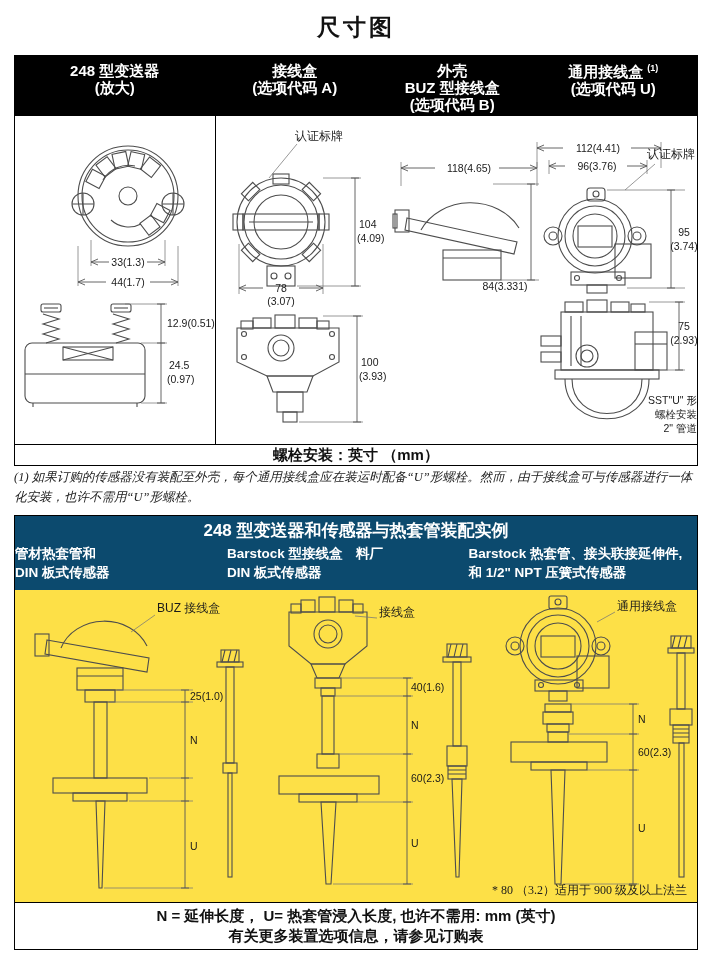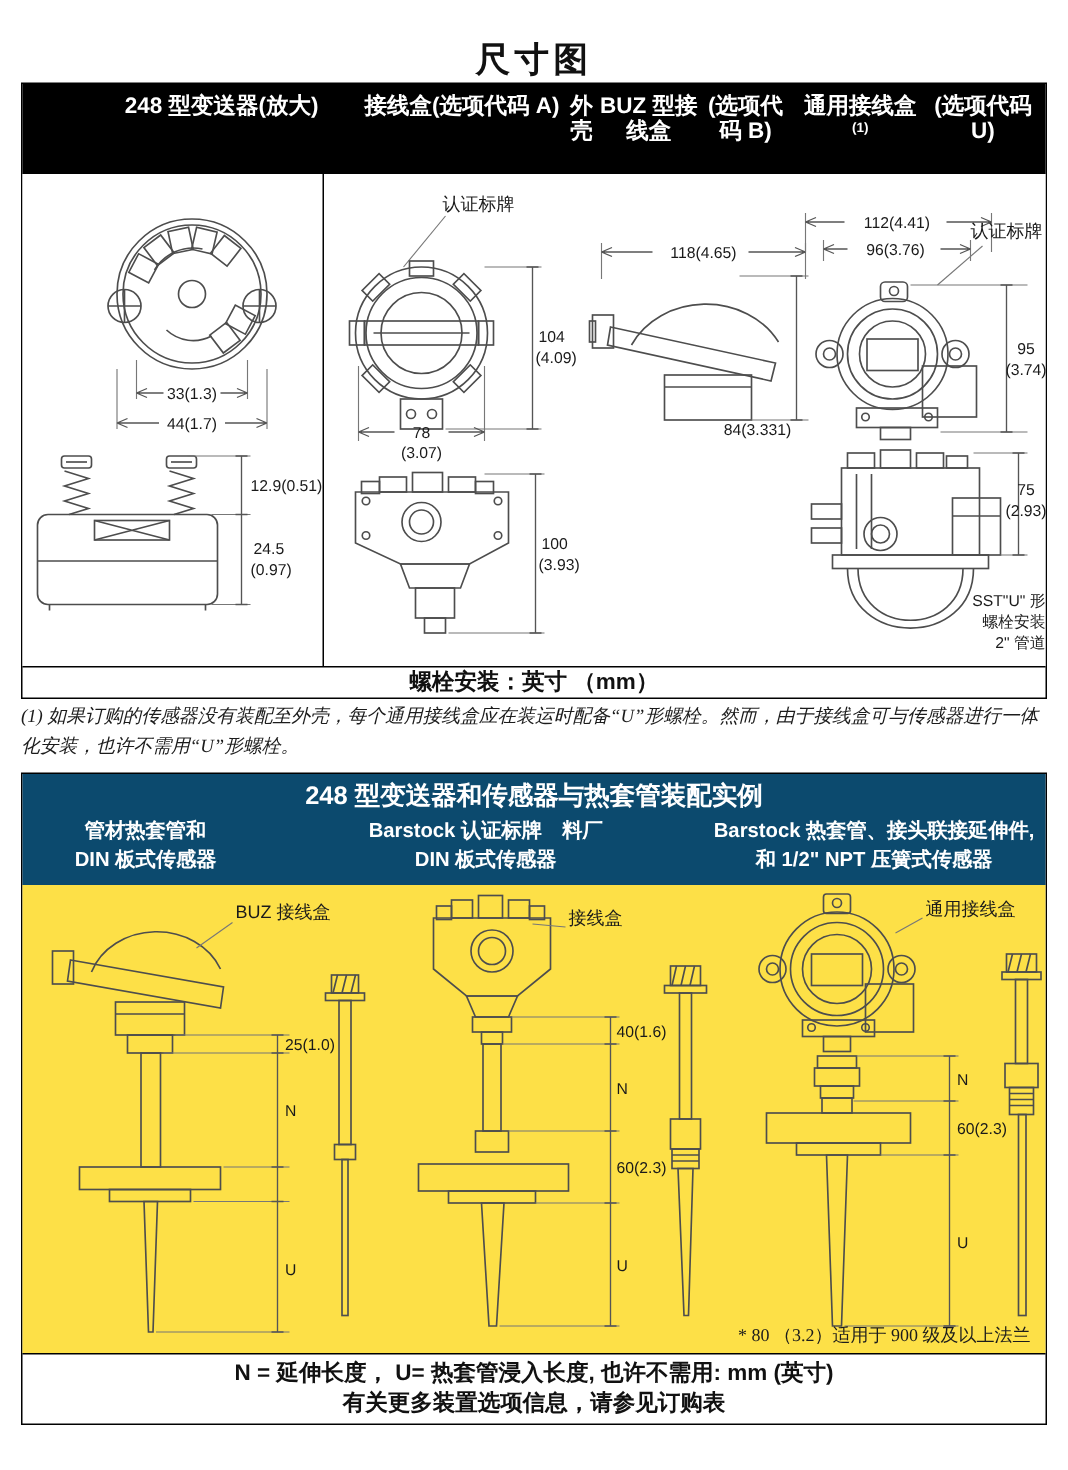--- a/index.html
+++ b/index.html
@@ -1,39 +1,39 @@
 <!DOCTYPE html>
 <html><head>
 <meta charset="utf-8">
 <style>
   * { box-sizing: border-box; }
   html,body { margin:0; padding:0; background:#fff; }
   .page { position:relative; width:712px; height:980px; background:#fff;
           font-family:"Liberation Sans", sans-serif; color:#111; overflow:hidden; }
-  .page-title { position:absolute; top:24px; left:0; width:100%; text-align:center;
+  .page-title { position:absolute; top:12px; left:0; width:100%; text-align:center;
                 font-size:23px; font-weight:bold; letter-spacing:3px; }
   .tbl { position:absolute; left:14px; width:684px; border:1.5px solid #000; background:#fff; }
   .t1 { top:55px; }
   .t1-head { display:flex; background:#000; color:#fff; height:60px;
              font-weight:bold; font-size:15px; text-align:center; }
-  .t1-head .hc { display:flex; flex-direction:row; justify-content:flex-end;
+  .t1-head .hc { display:flex; flex-direction:column; justify-content:flex-start;
                  padding:7px 2px; line-height:1.12; }
   .hc1{width:200px} .hc2{width:161px} .hc3{width:155px; padding:5px 2px;} .hc4{width:168px}
   .hc4 sup { font-size:9px; }
   .t1-body { position:relative; height:328px; background:#fff; }
   .v-divider { position:absolute; left:200px; top:0; bottom:0; width:0; border-left:1.5px solid #000; }
   .t1-unit { border-top:1.5px solid #000; height:21px; line-height:19px; text-align:center;
              font-weight:bold; font-size:15px; }
   .footnote1 { position:absolute; left:14px; top:467px; width:684px;
                font-family:"Liberation Serif", serif; font-style:italic;
                font-size:12.5px; line-height:1.6; color:#1c1c1c; }
   .t2 { top:515px; }
   .t2-head { background:#0c4a6e; color:#fff; padding-bottom:7px; }
   .t2-title { text-align:center; font-size:17px; font-weight:bold; padding:3px 0 3px; }
-  .t2-cols { display:flex; font-size:13.5px; font-weight:bold; line-height:1.4; text-align:center;gap:48px; }
+  .t2-cols { display:flex; font-size:13.5px; font-weight:bold; line-height:1.4; text-align:left;gap:48px; }
   .t2c1{width:28%} .t2c2{width:33%} .t2c3{width:39%}
   .t2-body { position:relative; height:312px; background:#fde047; }
   .t2-note { position:absolute; right:10px; bottom:3px; font-family:"Liberation Serif", serif;
              font-size:12px; color:#1c1c1c; }
   .t2-foot { border-top:1.5px solid #000; text-align:center; font-weight:bold;
              font-size:15px; line-height:1.32; padding:3px 0 4px; }
   .fig { position:absolute; overflow:visible; }
   .fig path, .fig rect, .fig circle, .fig polygon, .fig polyline, .fig ellipse, .fig line
       { fill:none; stroke:#4d4d4d; stroke-width:1.1; }
   .fig .dim { stroke:#555; stroke-width:0.9; }
@@ -245,21 +245,21 @@
 
   <div class="tbl t2">
     <div class="t2-head">
       <div class="t2-title">248 型变送器和传感器与热套管装配实例</div>
       <div class="t2-cols">
         <div class="t2c1">
           <div>管材热套管和</div>
             <div>DIN 板式传感器</div>
         </div>
         <div class="t2c2">
-          <div>Barstock 认证标牌　料厂</div>
+          <div>Barstock 型接线盒　料厂</div>
             <div>DIN 板式传感器</div>
         </div>
         <div class="t2c3">
           <div>Barstock 热套管、接头联接延伸件,</div>
             <div>和 1/2" NPT 压簧式传感器</div>
         </div>
       </div>
     </div>
 
     <div class="t2-body">

